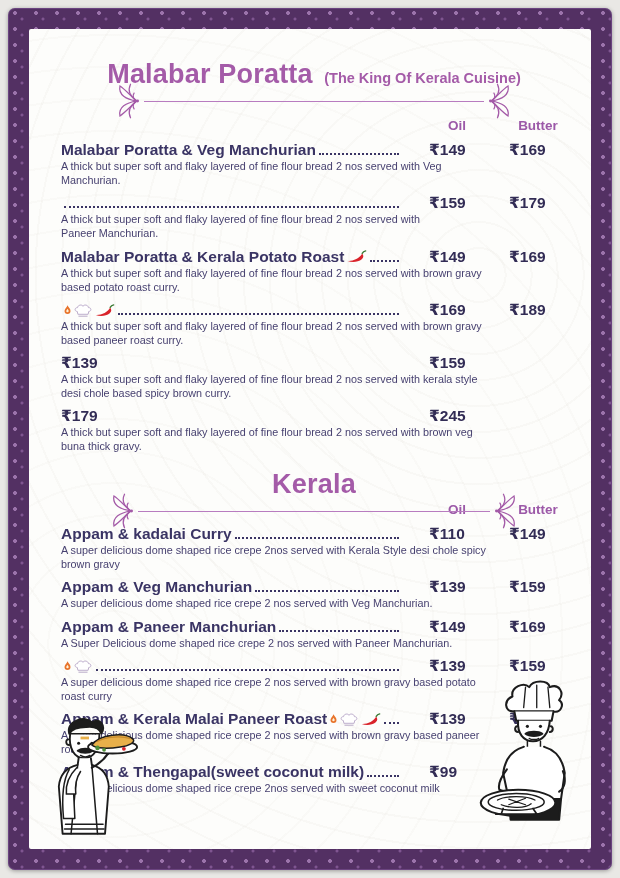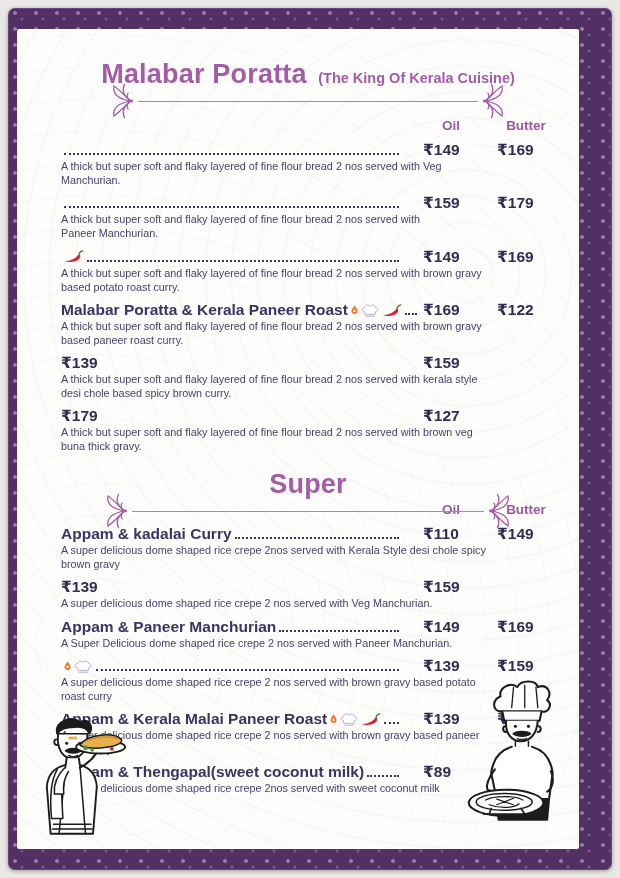--- a/index.html
+++ b/index.html
@@ -14,48 +14,48 @@
     position:absolute; left:8px; top:8px; width:604px; height:862px;
     background:#533063;
     background-image:
       radial-gradient(circle 2px at 7px 5px, rgba(216,170,230,.55) 1.6px, transparent 2.2px),
       radial-gradient(circle 1.5px at 14px 11px, rgba(180,130,200,.45) 1.2px, transparent 1.8px);
     background-size:21px 16px;
     border-radius:7px;
     box-shadow:0 1px 4px rgba(0,0,0,.35), inset 0 0 0 1px #6b4480;
   }
   .menu-paper {
-    position:absolute; left:9px; top:21px; width:562px; height:820px;
+    position:absolute; left:21px; top:21px; width:562px; height:820px;
     background:#fdfdfb;
     background-image:
       repeating-radial-gradient(circle at 80% 30%, rgba(210,205,195,.10) 0 2px, transparent 2px 26px),
       repeating-radial-gradient(circle at 15% 75%, rgba(210,205,195,.08) 0 2px, transparent 2px 32px);
     border-radius:2px;
-    padding:30px 24px 0 44px;
+    padding:30px 24px 0 32px;
     overflow:hidden;
   }
   .section-head { text-align:center; position:relative; }
   .title-line { white-space:nowrap; }
   .section-title {
     display:inline; font-size:27px; font-weight:700; color:#a45ba8;
     letter-spacing:.2px;
   }
   .section-subtitle {
     display:inline; font-size:14.5px; font-weight:700; color:#a45ba8; margin-left:7px;
   }
   .divider-row {
     display:flex; align-items:center; justify-content:center;
     height:30px; margin-top:-4px;
   }
   .flourish { width:30px; height:40px; flex:0 0 auto; }
   .flourish.right { transform:scaleX(-1); }
   .divider-line { width:340px; height:1px; background:#b87cc0; margin:0 2px; }
   .divider-line.wide { width:352px; }
 
-  .grid-row { display:grid; grid-template-columns:1fr 56px 58px; column-gap:18px; align-items:baseline; }
+  .grid-row { display:grid; grid-template-columns:1fr 56px 58px; column-gap:24px; align-items:baseline; }
   .col-headers { margin:2px 0 8px; }
   .col-head { font-size:13.5px; font-weight:700; color:#9c59a8; text-align:center; }
 
   .menu-item { margin-bottom:7px; }
   .item-namecell { display:flex; align-items:baseline; min-width:0; }
   .item-name { font-size:15.5px; font-weight:700; color:#3a3464; white-space:nowrap; }
   .item-icons { display:inline-flex; align-items:center; gap:1px; margin-left:2px; position:relative; top:2px; }
   .leader { flex:1 1 auto; border-bottom:2.4px dotted #3a3464; margin:0 6px 3px 3px; min-width:12px; }
   .price { font-size:15.5px; font-weight:700; color:#322c55; text-align:left; white-space:nowrap; }
   .item-desc {
@@ -121,20 +121,21 @@
 
     <div class="grid-row col-headers">
       <div></div>
       <div class="col-head">Oil</div>
       <div class="col-head">Butter</div>
     </div>
 
     <div class="menu-item">
       <div class="grid-row">
         <div class="item-namecell">
+          <span class="item-name">Malabar Poratta &amp; Veg Manchurian</span>
           <span class="leader"></span>
         </div>
         <div class="price">₹149</div>
         <div class="price">₹169</div>
       </div>
       <div class="item-desc">A thick but super soft and flaky layered of fine flour bread 2 nos served with Veg Manchurian.</div>
     </div>
 
     <div class="menu-item">
       <div class="grid-row">
@@ -143,75 +144,75 @@
         </div>
         <div class="price">₹159</div>
         <div class="price">₹179</div>
       </div>
       <div class="item-desc" style="max-width:360px;">A thick but super soft and flaky layered of fine flour bread 2 nos served with Paneer Manchurian.</div>
     </div>
 
     <div class="menu-item">
       <div class="grid-row">
         <div class="item-namecell">
+          <span class="item-name">Malabar Poratta &amp; Kerala Potato Roast</span>
           <span class="item-icons">
             <svg class="icon-svg" width="21" height="15" viewBox="0 0 24 16">
                 <use href="#def-chili"></use>
               </svg>
           </span>
           <span class="leader"></span>
         </div>
         <div class="price">₹149</div>
         <div class="price">₹169</div>
       </div>
       <div class="item-desc">A thick but super soft and flaky layered of fine flour bread 2 nos served with brown gravy based potato roast curry.</div>
     </div>
 
     <div class="menu-item">
       <div class="grid-row">
         <div class="item-namecell">
-          <span class="item-name">Malabar Poratta &amp; Kerala Paneer Roast</span>
           <span class="item-icons">
             <svg class="icon-svg" width="9" height="13" viewBox="0 0 12 16">
                 <use href="#def-flame"></use>
               </svg>
             <svg class="icon-svg" width="20" height="14" viewBox="0 0 24 17">
                 <use href="#def-chefhat"></use>
               </svg>
             <svg class="icon-svg" width="21" height="15" viewBox="0 0 24 16">
                 <use href="#def-chili"></use>
               </svg>
           </span>
           <span class="leader"></span>
         </div>
         <div class="price">₹169</div>
-        <div class="price">₹122</div>
+        <div class="price">₹189</div>
       </div>
       <div class="item-desc">A thick but super soft and flaky layered of fine flour bread 2 nos served with brown gravy based paneer roast curry.</div>
     </div>
 
     <div class="menu-item">
       <div class="grid-row">
         <div class="price">₹139</div>
         <div class="price">₹159</div>
       </div>
       <div class="item-desc">A thick but super soft and flaky layered of fine flour bread 2 nos served with kerala style desi chole based spicy brown curry.</div>
     </div>
 
     <div class="menu-item">
       <div class="grid-row">
         <div class="price">₹179</div>
-        <div class="price">₹127</div>
+        <div class="price">₹245</div>
       </div>
       <div class="item-desc">A thick but super soft and flaky layered of fine flour bread 2 nos served with brown veg buna thick gravy.</div>
     </div>
 
     <div class="section-head sec2">
       <div class="title-line">
-        <h2 class="section-title">Super</h2>
+        <h2 class="section-title">Kerala</h2>
       </div>
       <div class="divider-row">
         <svg class="flourish" viewBox="0 0 34 40">
             <use href="#def-flourish"></use>
           </svg>
         <div class="divider-line wide"></div>
         <svg class="flourish right" viewBox="0 0 34 40">
             <use href="#def-flourish"></use>
           </svg>
       </div>
@@ -230,20 +231,24 @@
           <span class="leader"></span>
         </div>
         <div class="price">₹110</div>
         <div class="price">₹149</div>
       </div>
       <div class="item-desc">A super delicious dome shaped rice crepe 2nos served with Kerala Style desi chole spicy brown gravy</div>
     </div>
 
     <div class="menu-item">
       <div class="grid-row">
+        <div class="item-namecell">
+          <span class="item-name">Appam &amp; Veg Manchurian</span>
+          <span class="leader"></span>
+        </div>
         <div class="price">₹139</div>
         <div class="price">₹159</div>
       </div>
       <div class="item-desc">A super delicious dome shaped rice crepe 2 nos served with Veg Manchurian.</div>
     </div>
 
     <div class="menu-item">
       <div class="grid-row">
         <div class="item-namecell">
           <span class="item-name">Appam &amp; Paneer Manchurian</span>
@@ -296,21 +301,21 @@
       </div>
       <div class="item-desc">A super delicious dome shaped rice crepe 2 nos served with brown gravy based paneer roast curry</div>
     </div>
 
     <div class="menu-item">
       <div class="grid-row">
         <div class="item-namecell" style="max-width:420px;">
           <span class="item-name">Appam &amp; Thengapal(sweet coconut milk)</span>
           <span class="leader"></span>
         </div>
-        <div class="price">₹89</div>
+        <div class="price">₹99</div>
         <div class="price"></div>
       </div>
       <div class="item-desc">A super delicious dome shaped rice crepe 2nos served with sweet coconut milk</div>
     </div>
 
     <svg class="illus illus-left" viewBox="0 0 110 140">
       <g fill="none" stroke="#1c1c1c" stroke-width="2" stroke-linecap="round" stroke-linejoin="round">
 
         <path d="M34 22 C30 8 52 2 58 10 C66 4 74 14 68 22 C66 16 60 14 52 15 C44 15 37 17 34 22 Z" fill="#1c1c1c"></path>
 

